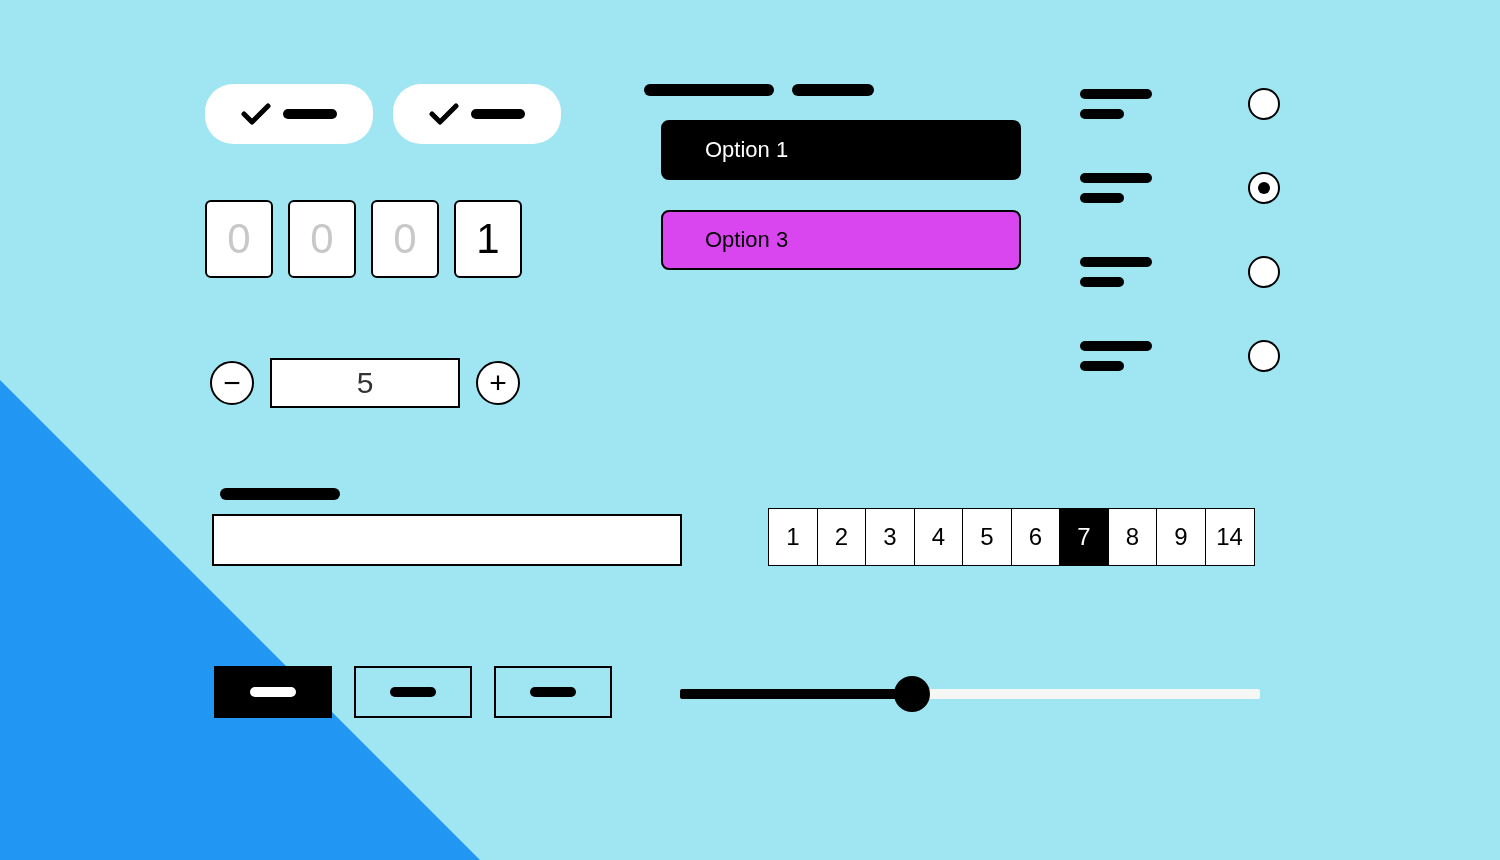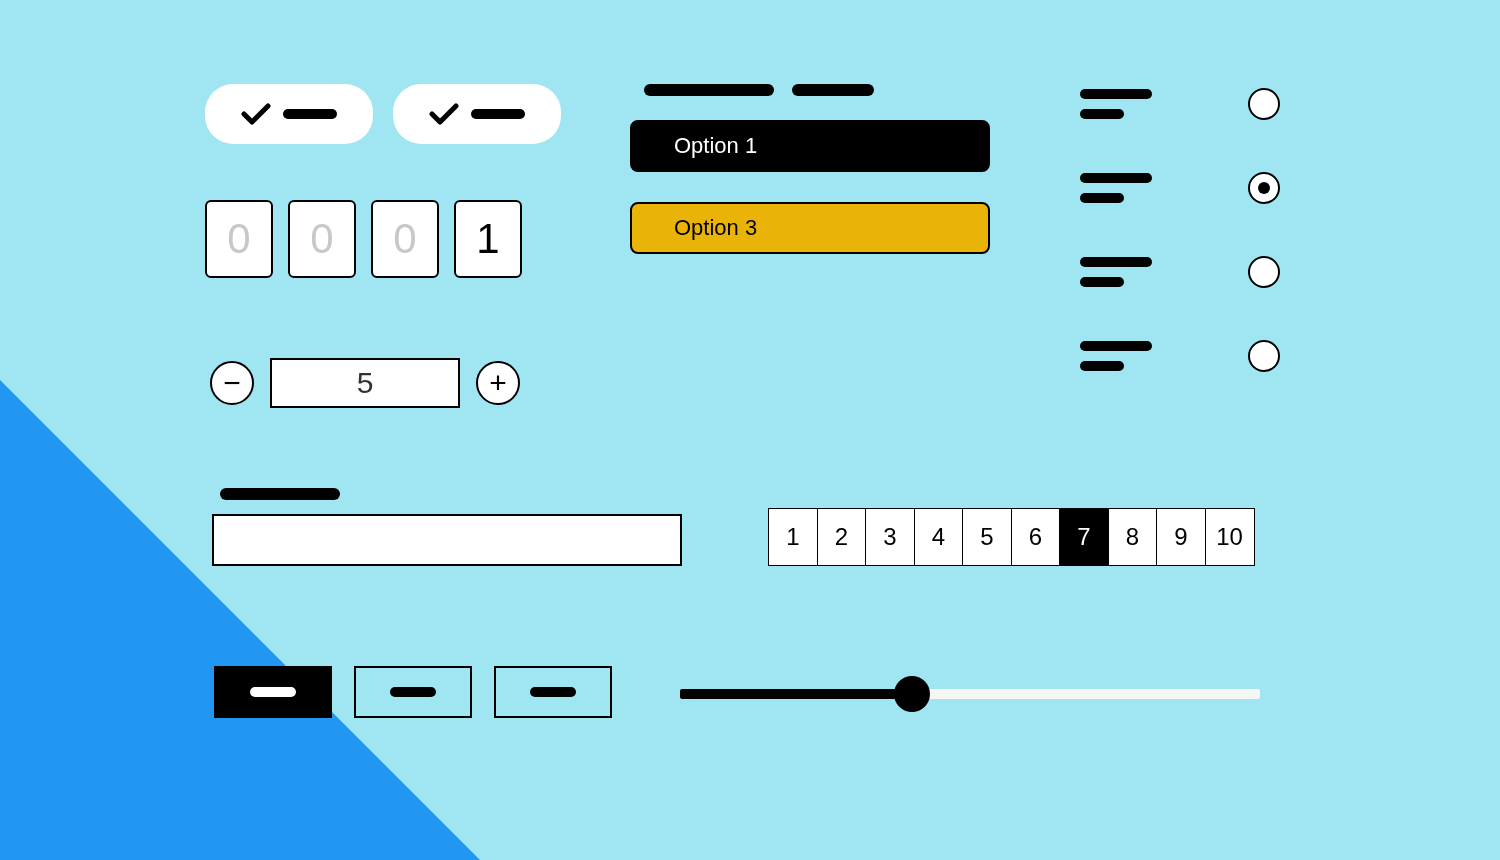--- a/index.html
+++ b/index.html
@@ -118,31 +118,32 @@
       margin-left: 14px;
     }
     .opts-head .h1 {
       width: 130px; height: 12px; background: #000; border-radius: 6px;
     }
     .opts-head .h2 {
       width: 82px; height: 12px; background: #000; border-radius: 6px;
     }
     .opt {
       width: 360px;
-      height: 52px;
+      height: 60px;
       border-radius: 8px;
       display: flex;
       align-items: center;
       padding-left: 42px;
       font-size: 22px;
       margin-bottom: 30px;
       border: 2px solid #000;
+      margin-left: 31px;
     }
     .opt-dark { background: #000; color: #fff; }
-    .opt-light { background: #eab308; color: #000; }
+    .opt-light { background: #d946ef; color: #000; }
     
     .radios {
       position: absolute;
       left: 1080px;
       top: 88px;
       width: 200px;
       display: flex;
       flex-direction: column;
       gap: 52px;
     }
@@ -334,21 +335,21 @@
   <div class="pagination">
     <div class="page-num">1</div>
     <div class="page-num">2</div>
     <div class="page-num">3</div>
     <div class="page-num">4</div>
     <div class="page-num">5</div>
     <div class="page-num">6</div>
     <div class="page-num page-active">7</div>
     <div class="page-num">8</div>
     <div class="page-num">9</div>
-    <div class="page-num">10</div>
+    <div class="page-num">14</div>
   </div>
 
   <div class="btn-row">
     <div class="obtn obtn-filled">
       <span class="bar"></span>
     </div>
     <div class="obtn obtn-outline">
       <span class="bar"></span>
     </div>
     <div class="obtn obtn-outline">

